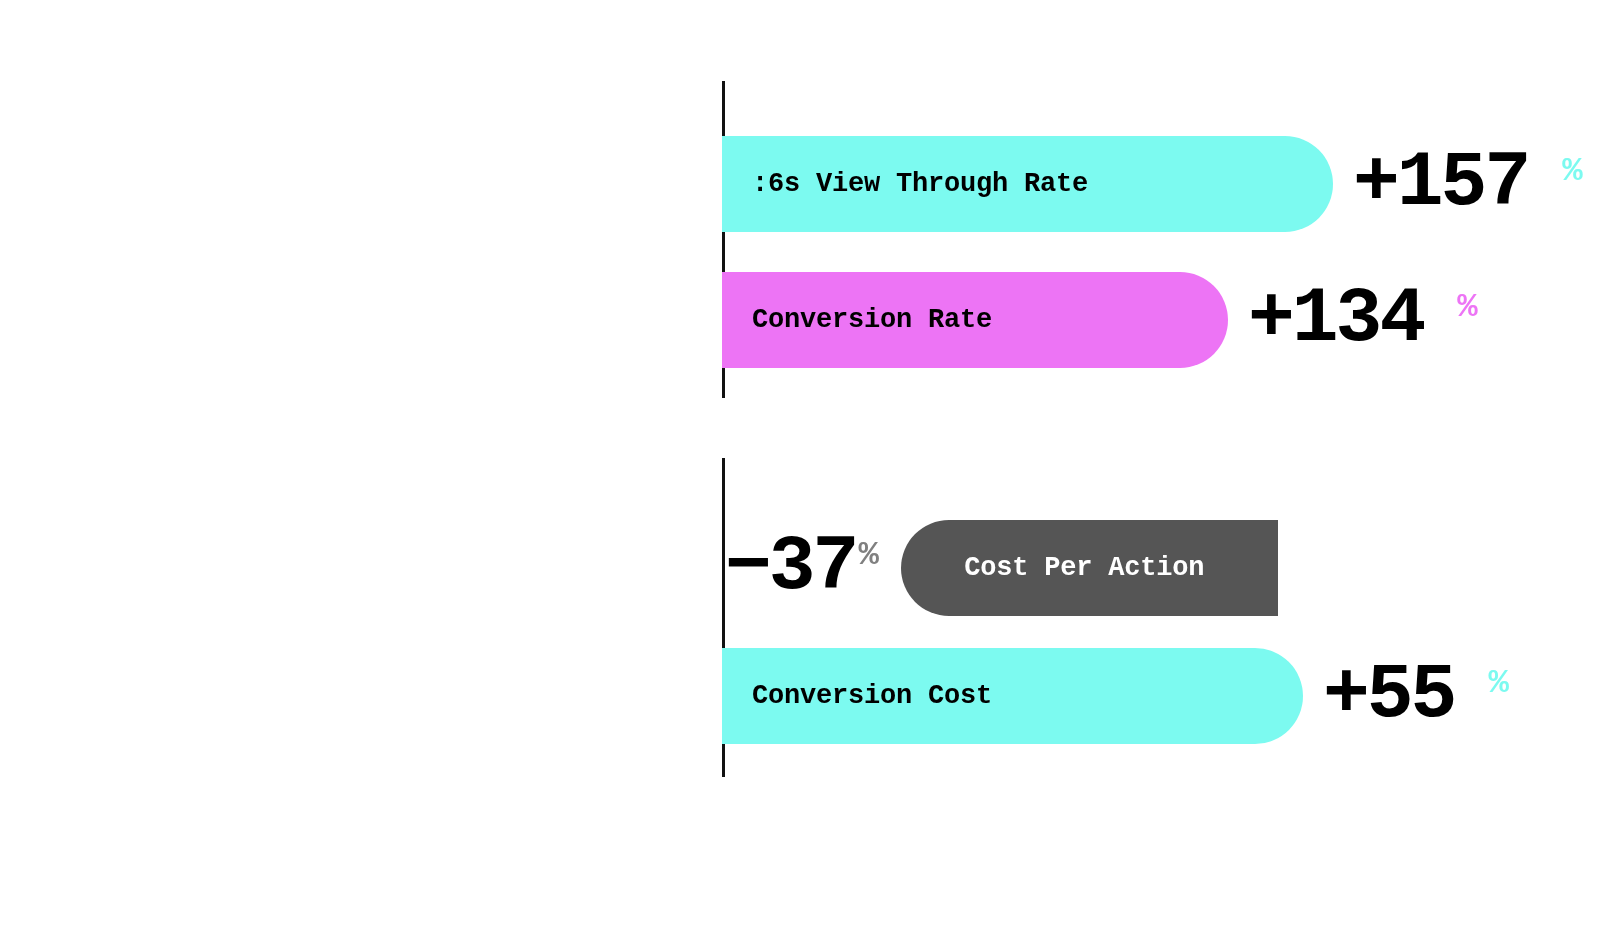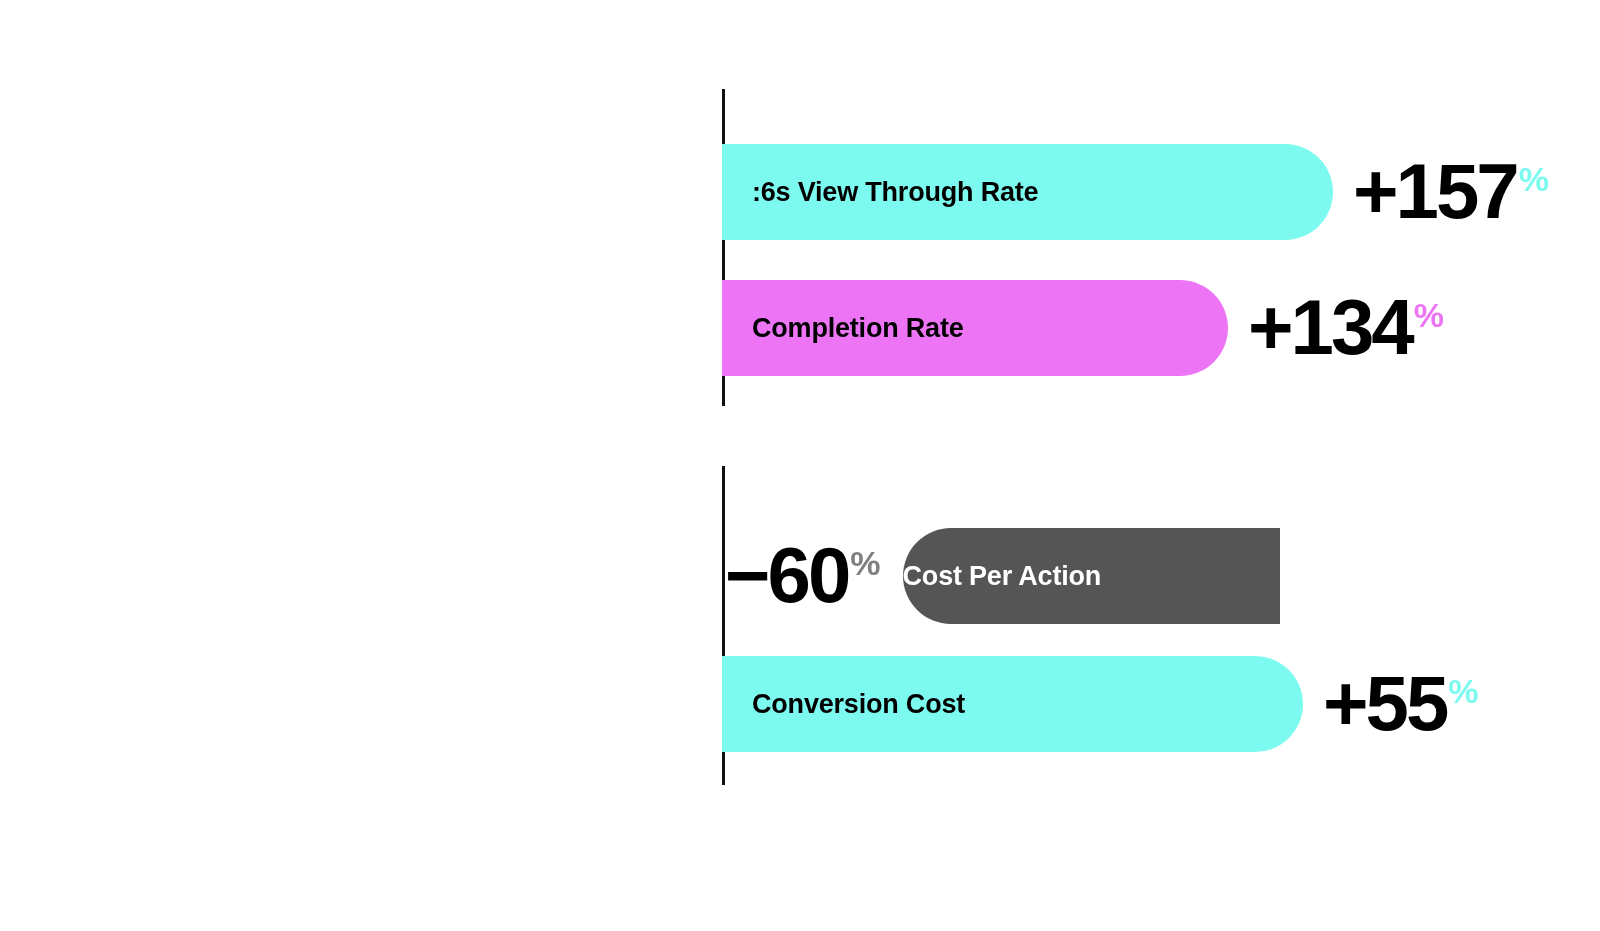--- a/index.html
+++ b/index.html
@@ -13,23 +13,24 @@
     height: 931px;
     position: relative;
     overflow: hidden;
     font-family: "Liberation Sans", sans-serif;
     -webkit-font-smoothing: antialiased;
   }
 
   #chart-canvas {
     position: absolute;
     left: 0;
-    top: 8px;
+    top: 0;
     width: 1600px;
     height: 891px;
+    font-family: Liberation Mono, monospace;
   }
 
   
   .axis-line {
     position: absolute;
     width: 3px;
     background: #111111;
   }
   .axis-line.top-group {
     left: 722px;
@@ -65,20 +66,21 @@
   }
   .bar.positive {
     border-top-right-radius: 999px;
     border-bottom-right-radius: 999px;
     padding-left: 30px;
     justify-content: flex-start;
   }
   .bar.negative {
     border-top-left-radius: 999px;
     border-bottom-left-radius: 999px;
+    justify-content: center;
     padding-right: 10px;
   }
 
   .bar-label {
     font-size: 27px;
     font-weight: bold;
     letter-spacing: -0.2px;
     white-space: nowrap;
     line-height: 1;
   }
@@ -91,20 +93,21 @@
 
   
   .value-callout {
     display: flex;
     align-items: flex-start;
     white-space: nowrap;
     line-height: 1;
   }
   .value-callout.right {
     margin-left: 20px;
+    gap: 32px;
   }
   .value-callout.left {
     margin-right: 22px;
   }
   .value-number {
     font-size: 78px;
     font-weight: bold;
     color: #000000;
     letter-spacing: -3px;
     line-height: 0.86;
@@ -137,34 +140,34 @@
       <span class="bar-label on-light">:6s View Through Rate</span>
     </div>
     <div class="value-callout right">
       <span class="value-number">+157</span>
       <span class="value-pct" style="color: rgb(124, 250, 240);">%</span>
     </div>
   </div>
 
   <div class="bar-row positive" id="row-completion">
     <div class="bar positive" style="background: rgb(237, 116, 245); width: 506px; height: 96px;">
-      <span class="bar-label on-light">Completion Rate</span>
+      <span class="bar-label on-light">Conversion Rate</span>
     </div>
     <div class="value-callout right">
       <span class="value-number">+134</span>
       <span class="value-pct" style="color: rgb(237, 116, 245);">%</span>
     </div>
   </div>
 
   <div class="bar-row negative" id="row-cpa">
     <div class="bar negative" style="background: rgb(85, 85, 85); width: 377px; height: 96px;">
       <span class="bar-label on-dark">Cost Per Action</span>
     </div>
     <div class="value-callout left">
-      <span class="value-number">−60</span>
+      <span class="value-number">−37</span>
       <span class="value-pct" style="color: rgb(128, 128, 128);">%</span>
     </div>
   </div>
 
   <div class="bar-row positive" id="row-conversion">
     <div class="bar positive" style="background: rgb(124, 250, 240); width: 581px; height: 96px;">
       <span class="bar-label on-light">Conversion Cost</span>
     </div>
     <div class="value-callout right">
       <span class="value-number">+55</span>

